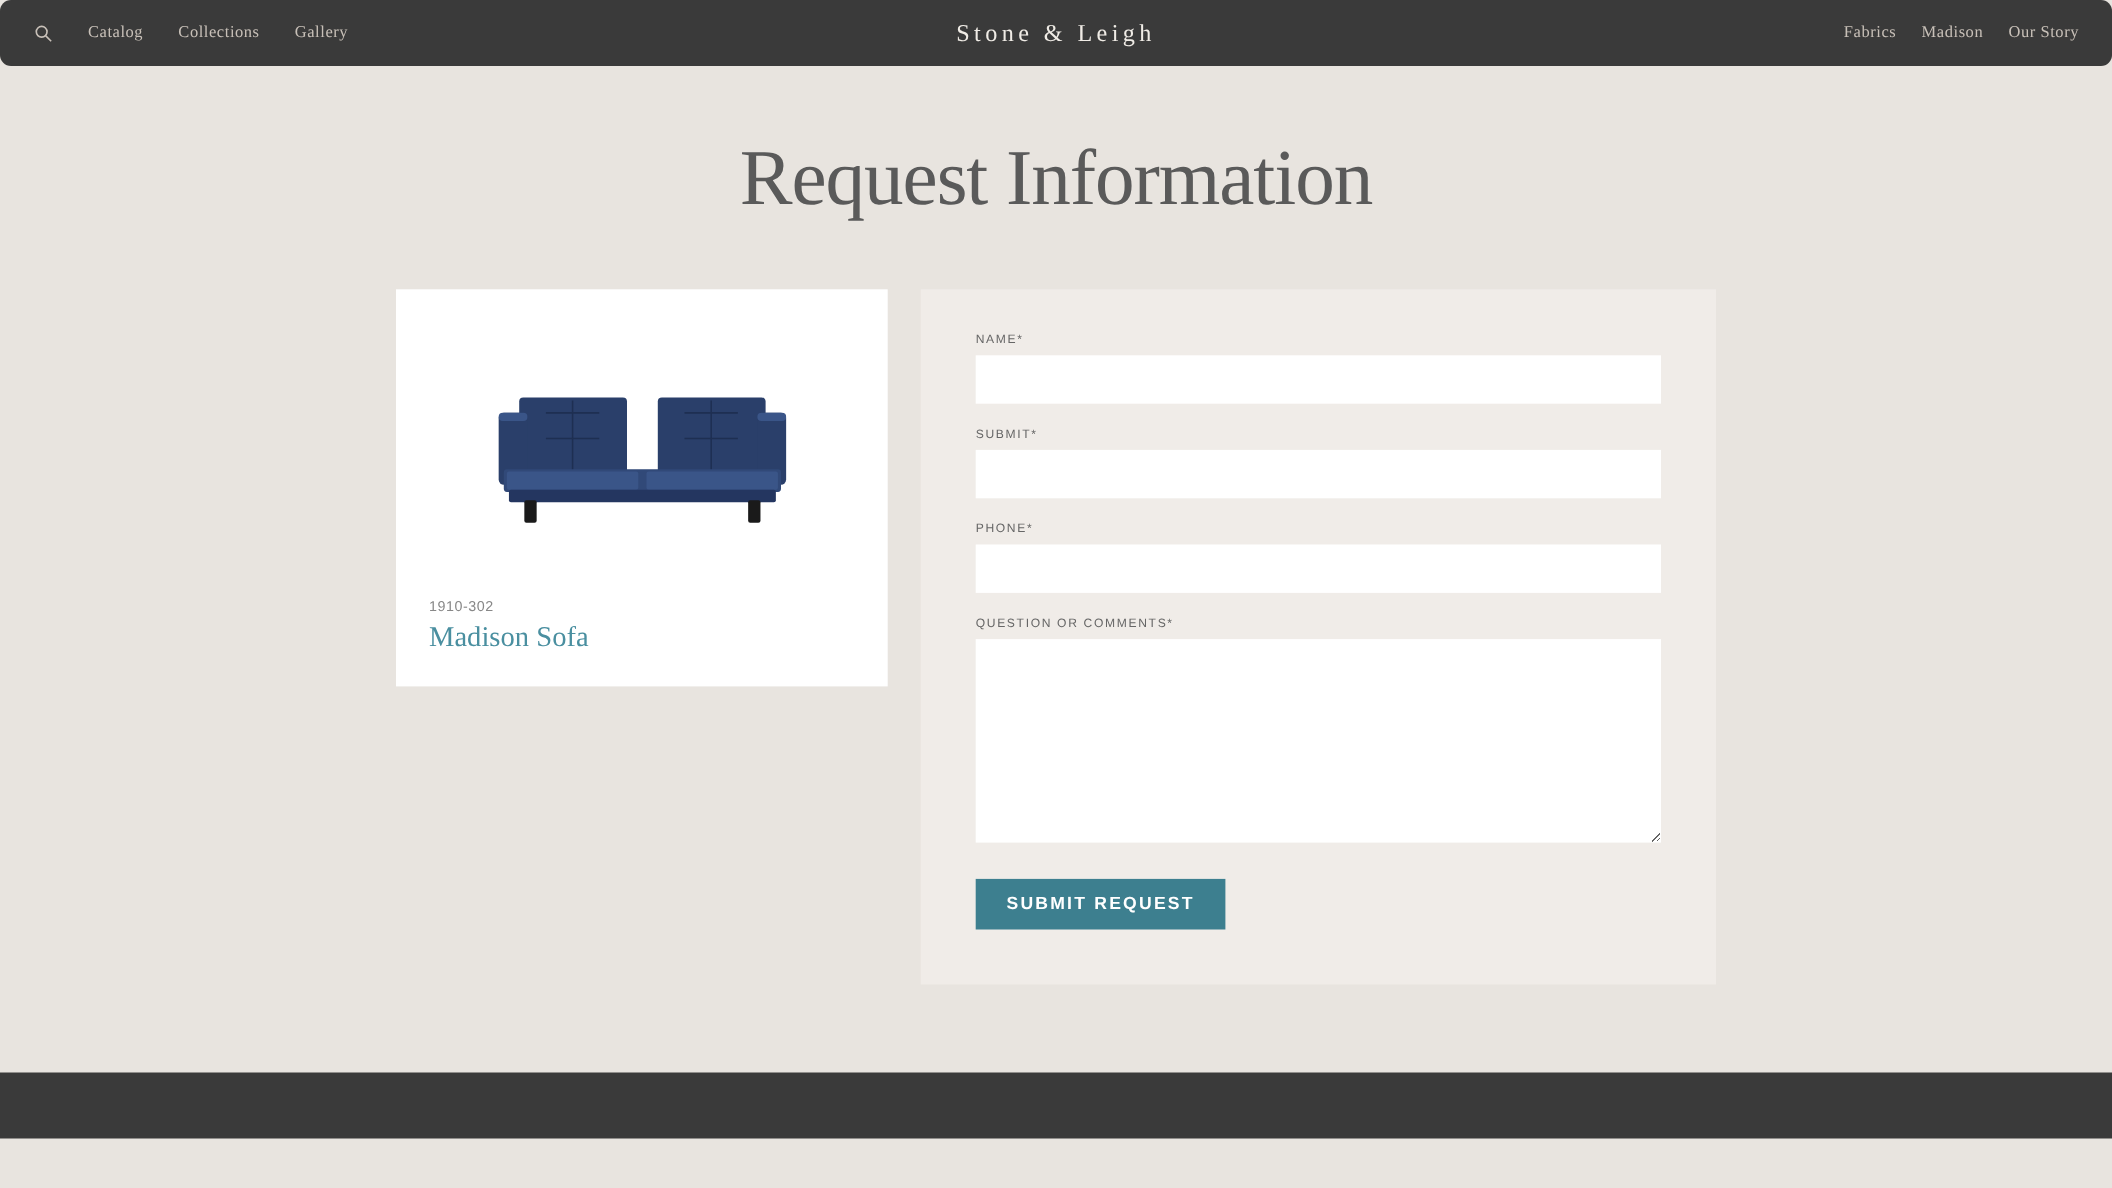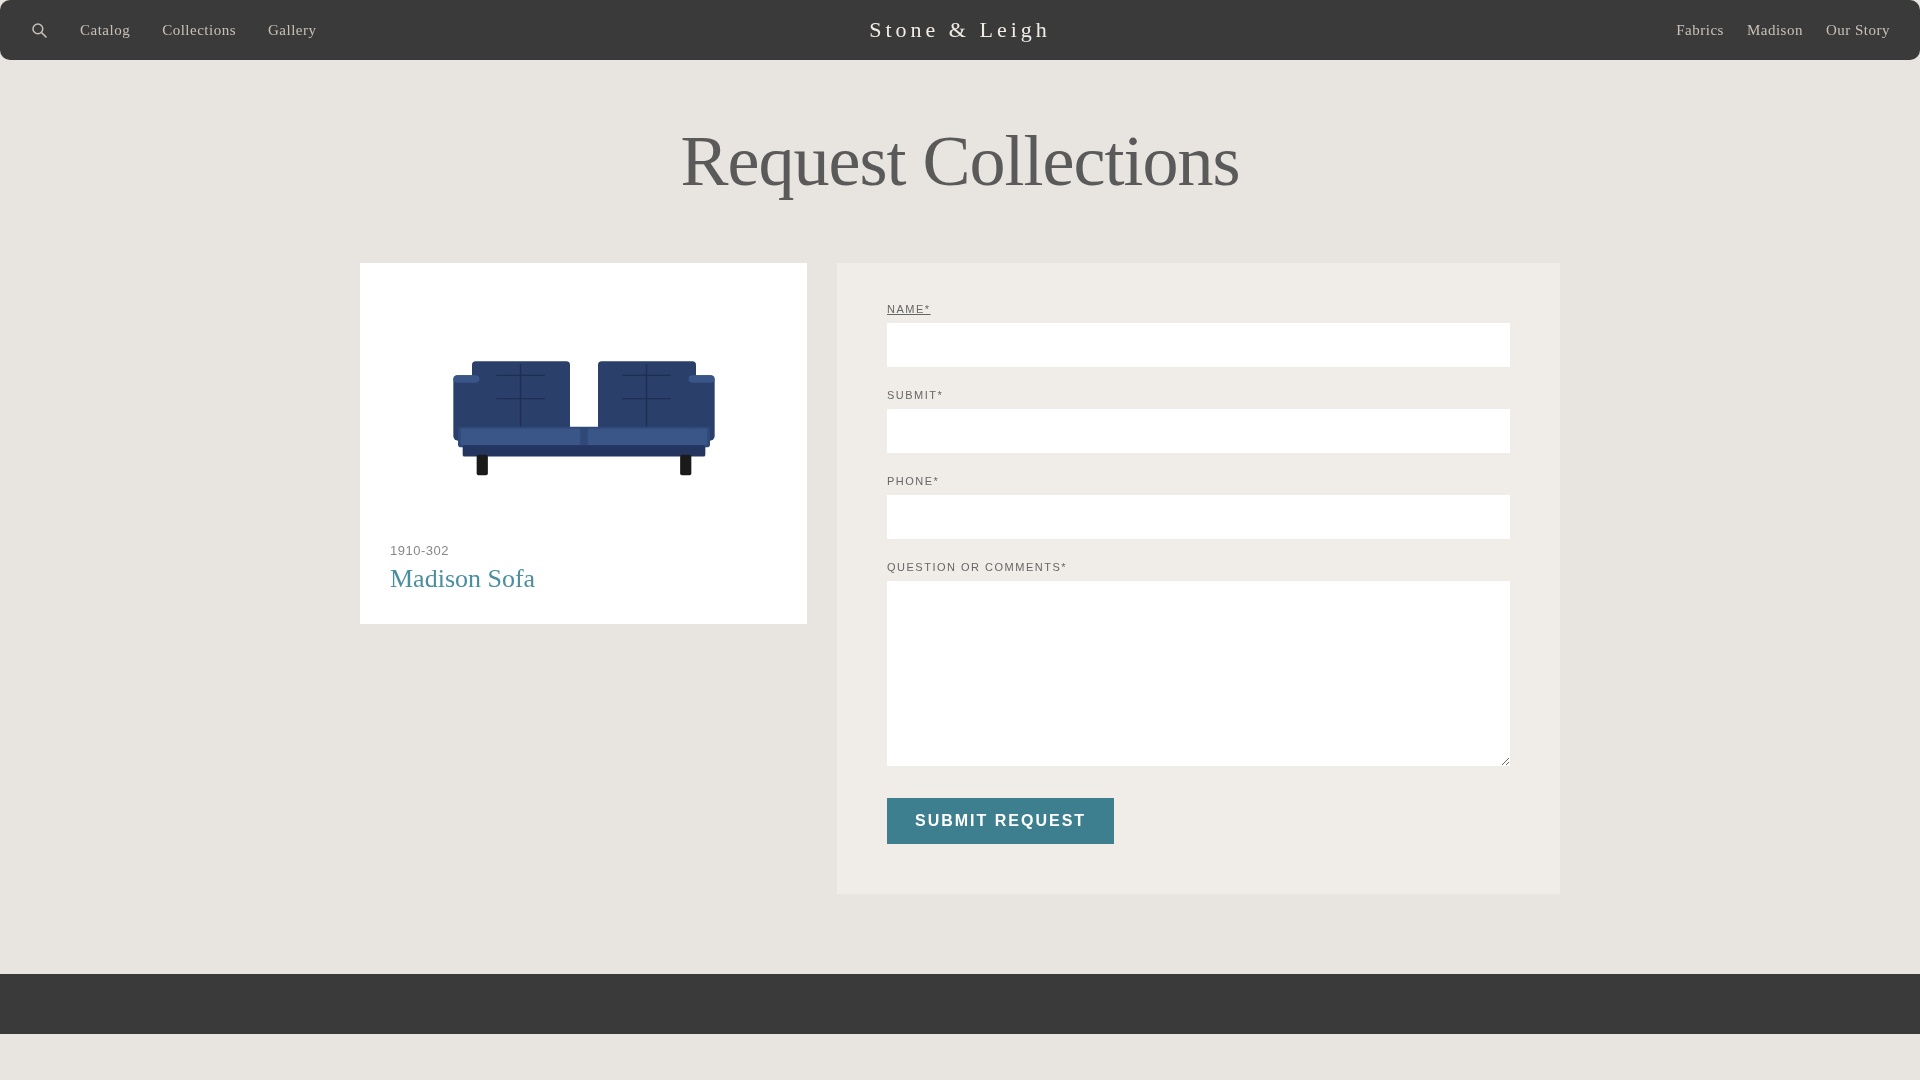--- a/index.html
+++ b/index.html
@@ -147,21 +147,20 @@
       font-size: 11px;
       letter-spacing: 1.5px;
       color: #666;
       font-family: Arial, sans-serif;
       margin-bottom: 8px;
       margin-top: 22px;
     }
 
     .form-label:first-child {
       margin-top: 0;
-      text-decoration: underline;
     }
 
     .form-input {
       width: 100%;
       height: 44px;
       background: #ffffff;
       border: none;
       outline: none;
       padding: 0 12px;
       font-size: 14px;
@@ -221,21 +220,21 @@
   <div class="nav-logo">Stone &amp; Leigh</div>
 
   <div class="nav-right">
     <a class="nav-link">Fabrics</a>
     <a class="nav-link">Madison</a>
     <a class="nav-link">Our Story</a>
   </div>
 </nav>
 
 <div class="main-content">
-  <h1 class="page-title">Request Collections</h1>
+  <h1 class="page-title">Request Information</h1>
 
   <div class="content-row">
 
     <div class="product-card">
       <div class="product-image-area">
 
         <svg class="sofa-container" viewBox="0 0 300 170" xmlns="http://www.w3.org/2000/svg">
 
           <rect x="30" y="35" width="105" height="75" rx="4" fill="#2a3f6a"></rect>
           <rect x="165" y="35" width="105" height="75" rx="4" fill="#2a3f6a"></rect>

